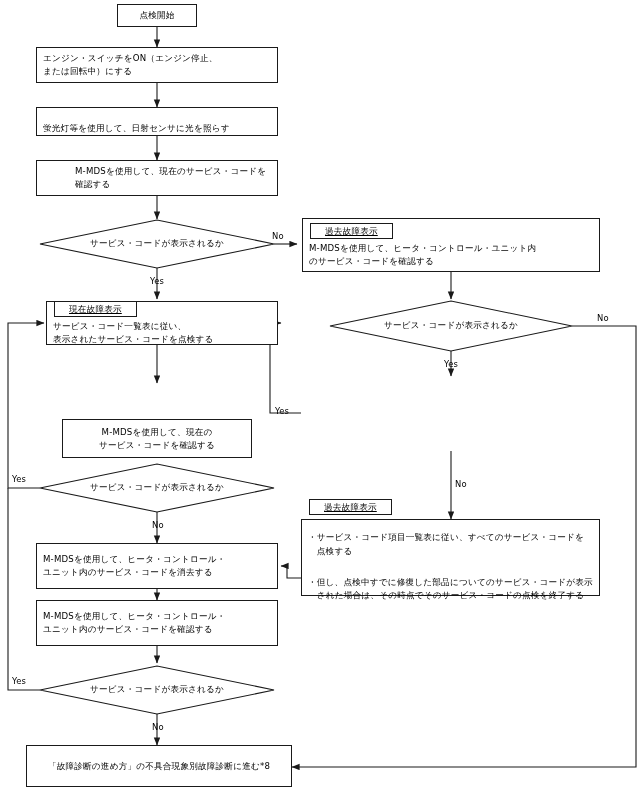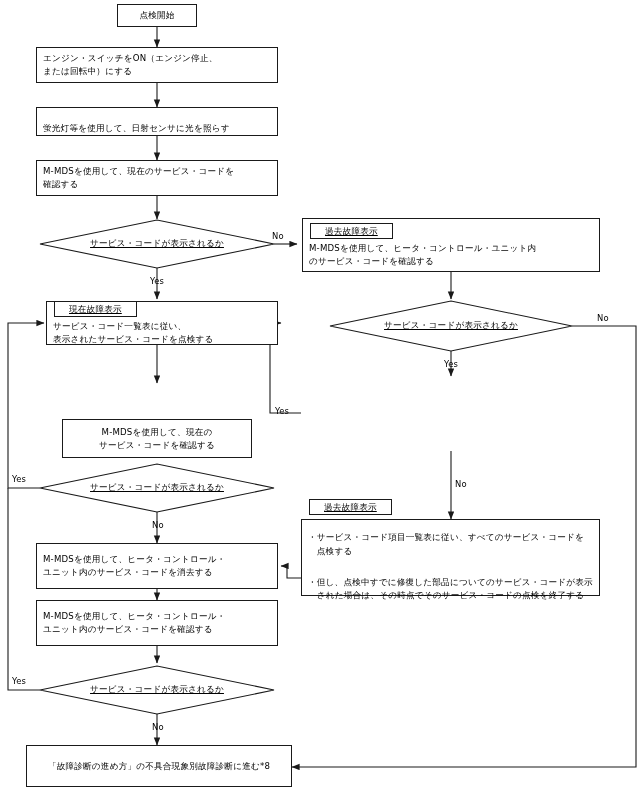--- a/index.html
+++ b/index.html
@@ -39,21 +39,21 @@
 
   
   .blk{font-size:8.6px;line-height:13.4px;padding:0 6px;letter-spacing:.2px;white-space:pre-line;}
   .blk .lead{margin-bottom:5px;}
   .blk .bullet{margin-bottom:4px;}
   .blk .bullet:last-child{margin-bottom:0;}
 
   
   .dia{
     position:absolute;display:flex;align-items:center;justify-content:center;
-    font-size:8.6px;letter-spacing:.2px;pointer-events:none;text-decoration:underline;
+    font-size:8.6px;letter-spacing:.2px;pointer-events:none;
   }
 
   
   .elabel{
     position:absolute;font-size:8.4px;line-height:10px;
     background:transparent;letter-spacing:.2px;
   }
 </style>
 </head>
 <body>
@@ -124,21 +124,21 @@
 
   <div class="node box" style="left:36px;top:47px;width:242px;height:36px;">
     <span class="txt">エンジン・スイッチをON（エンジン停止、
 または回転中）にする</span>
   </div>
 
   <div class="node box" style="left:36px;top:107px;width:242px;height:29px;justify-content:flex-end;">
     <span class="txt">蛍光灯等を使用して、日射センサに光を照らす</span>
   </div>
 
-  <div class="node box" style="left:36px;top:160px;width:242px;height:36px;">
+  <div class="node box" style="left:36px;top:160px;width:242px;height:36px;padding-left:32px;">
     <span class="txt">M-MDSを使用して、現在のサービス・コードを
 確認する</span>
   </div>
 
   <div class="dia" style="left:40px;top:220px;width:234px;height:48px;">
     <span>サービス・コードが表示されるか</span>
   </div>
 
   <div class="node box" style="left:302px;top:218px;width:298px;height:54px;">
     <span class="caption">過去故障表示</span>

